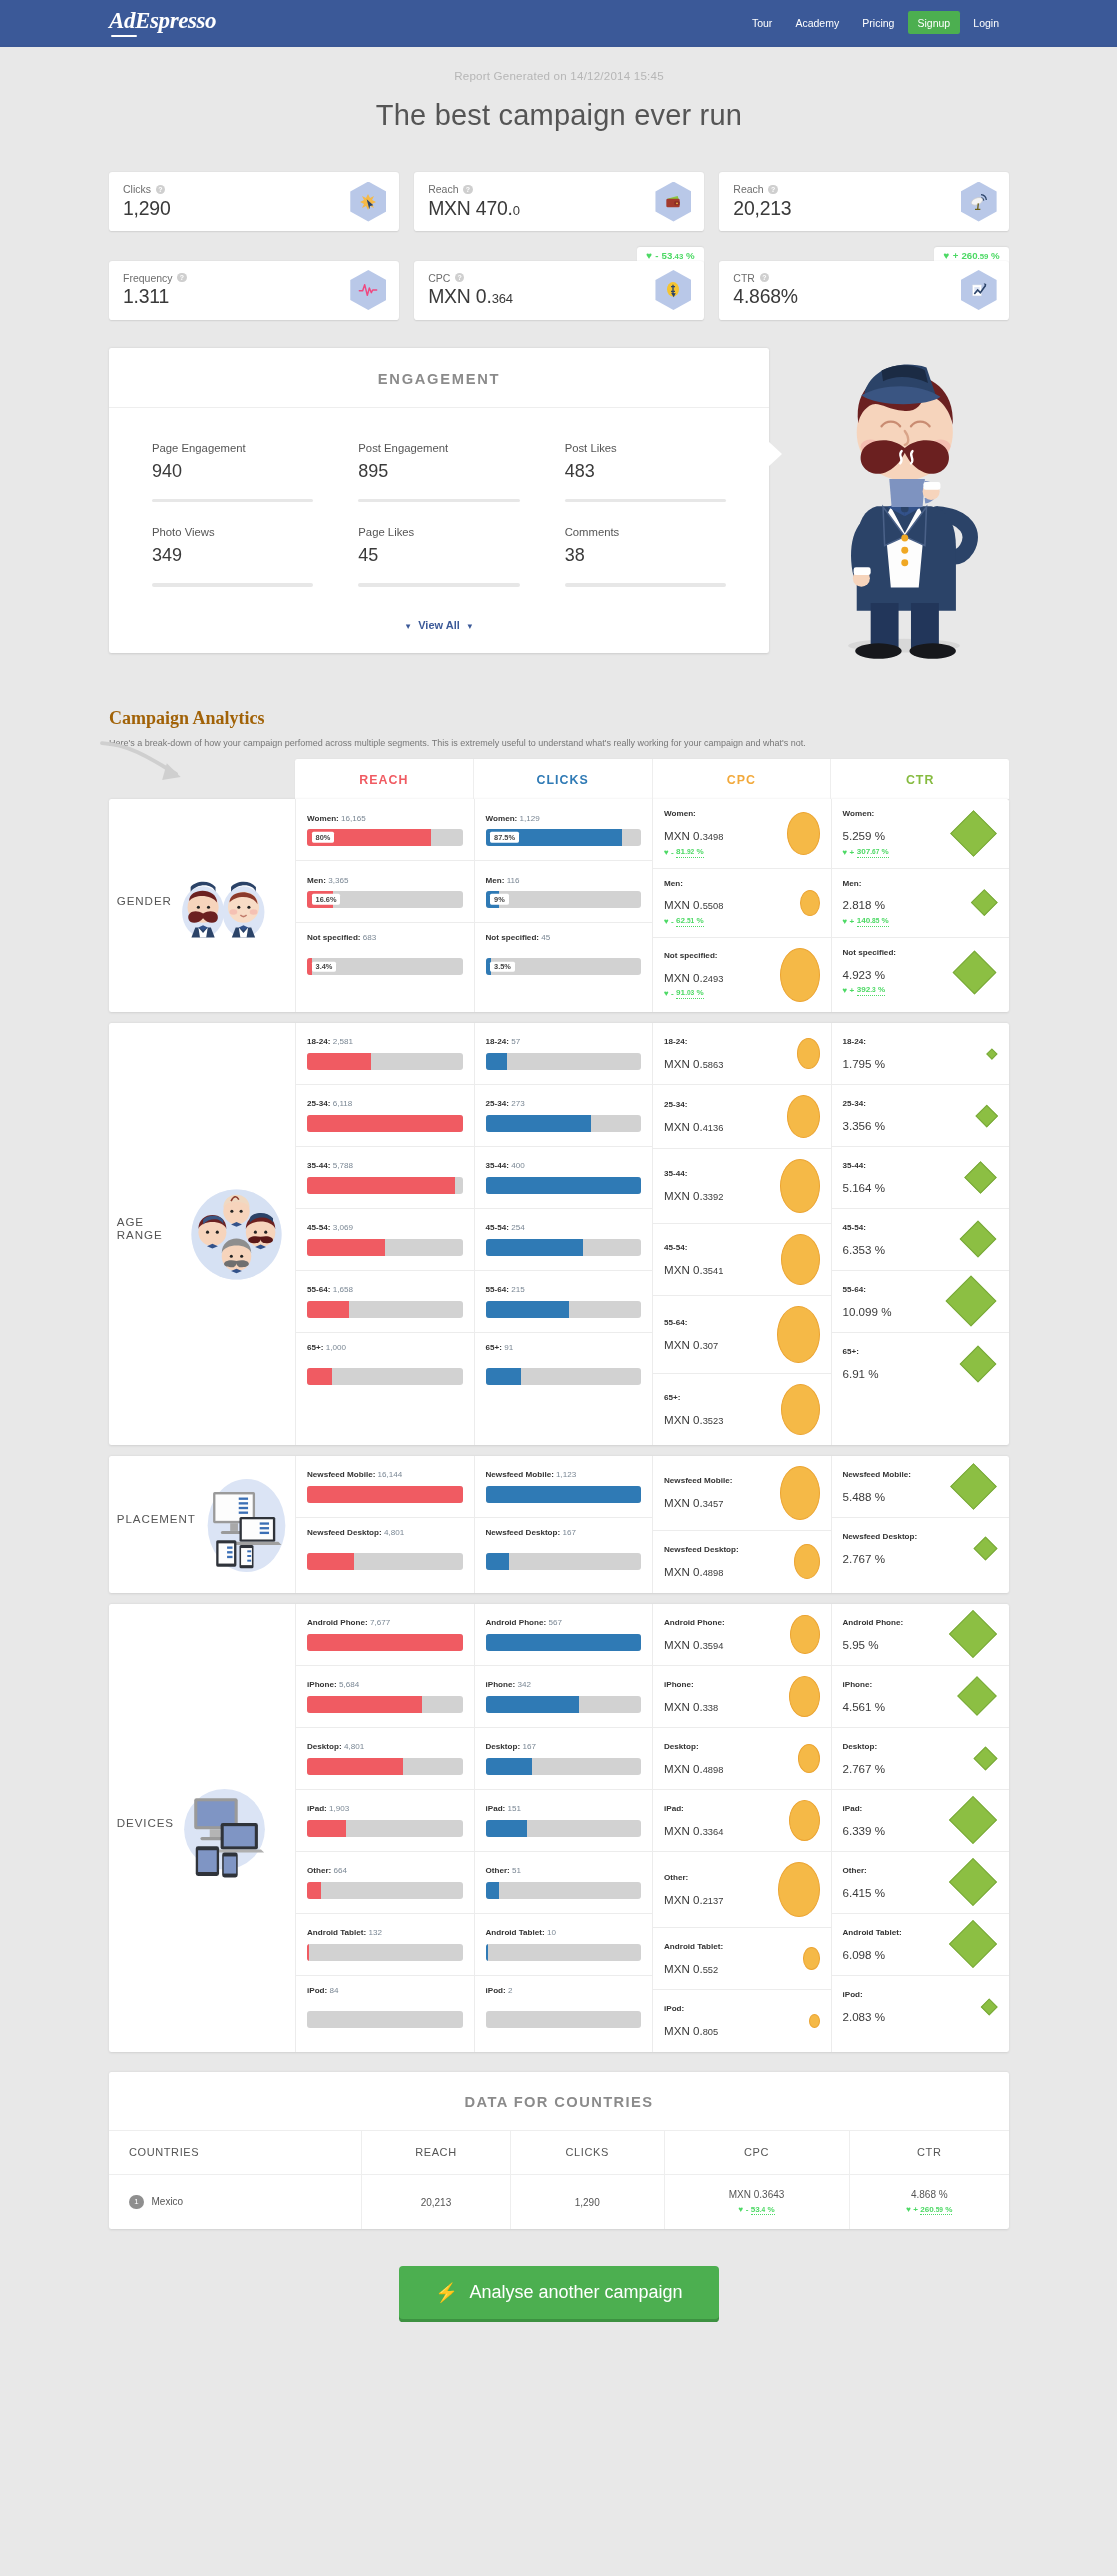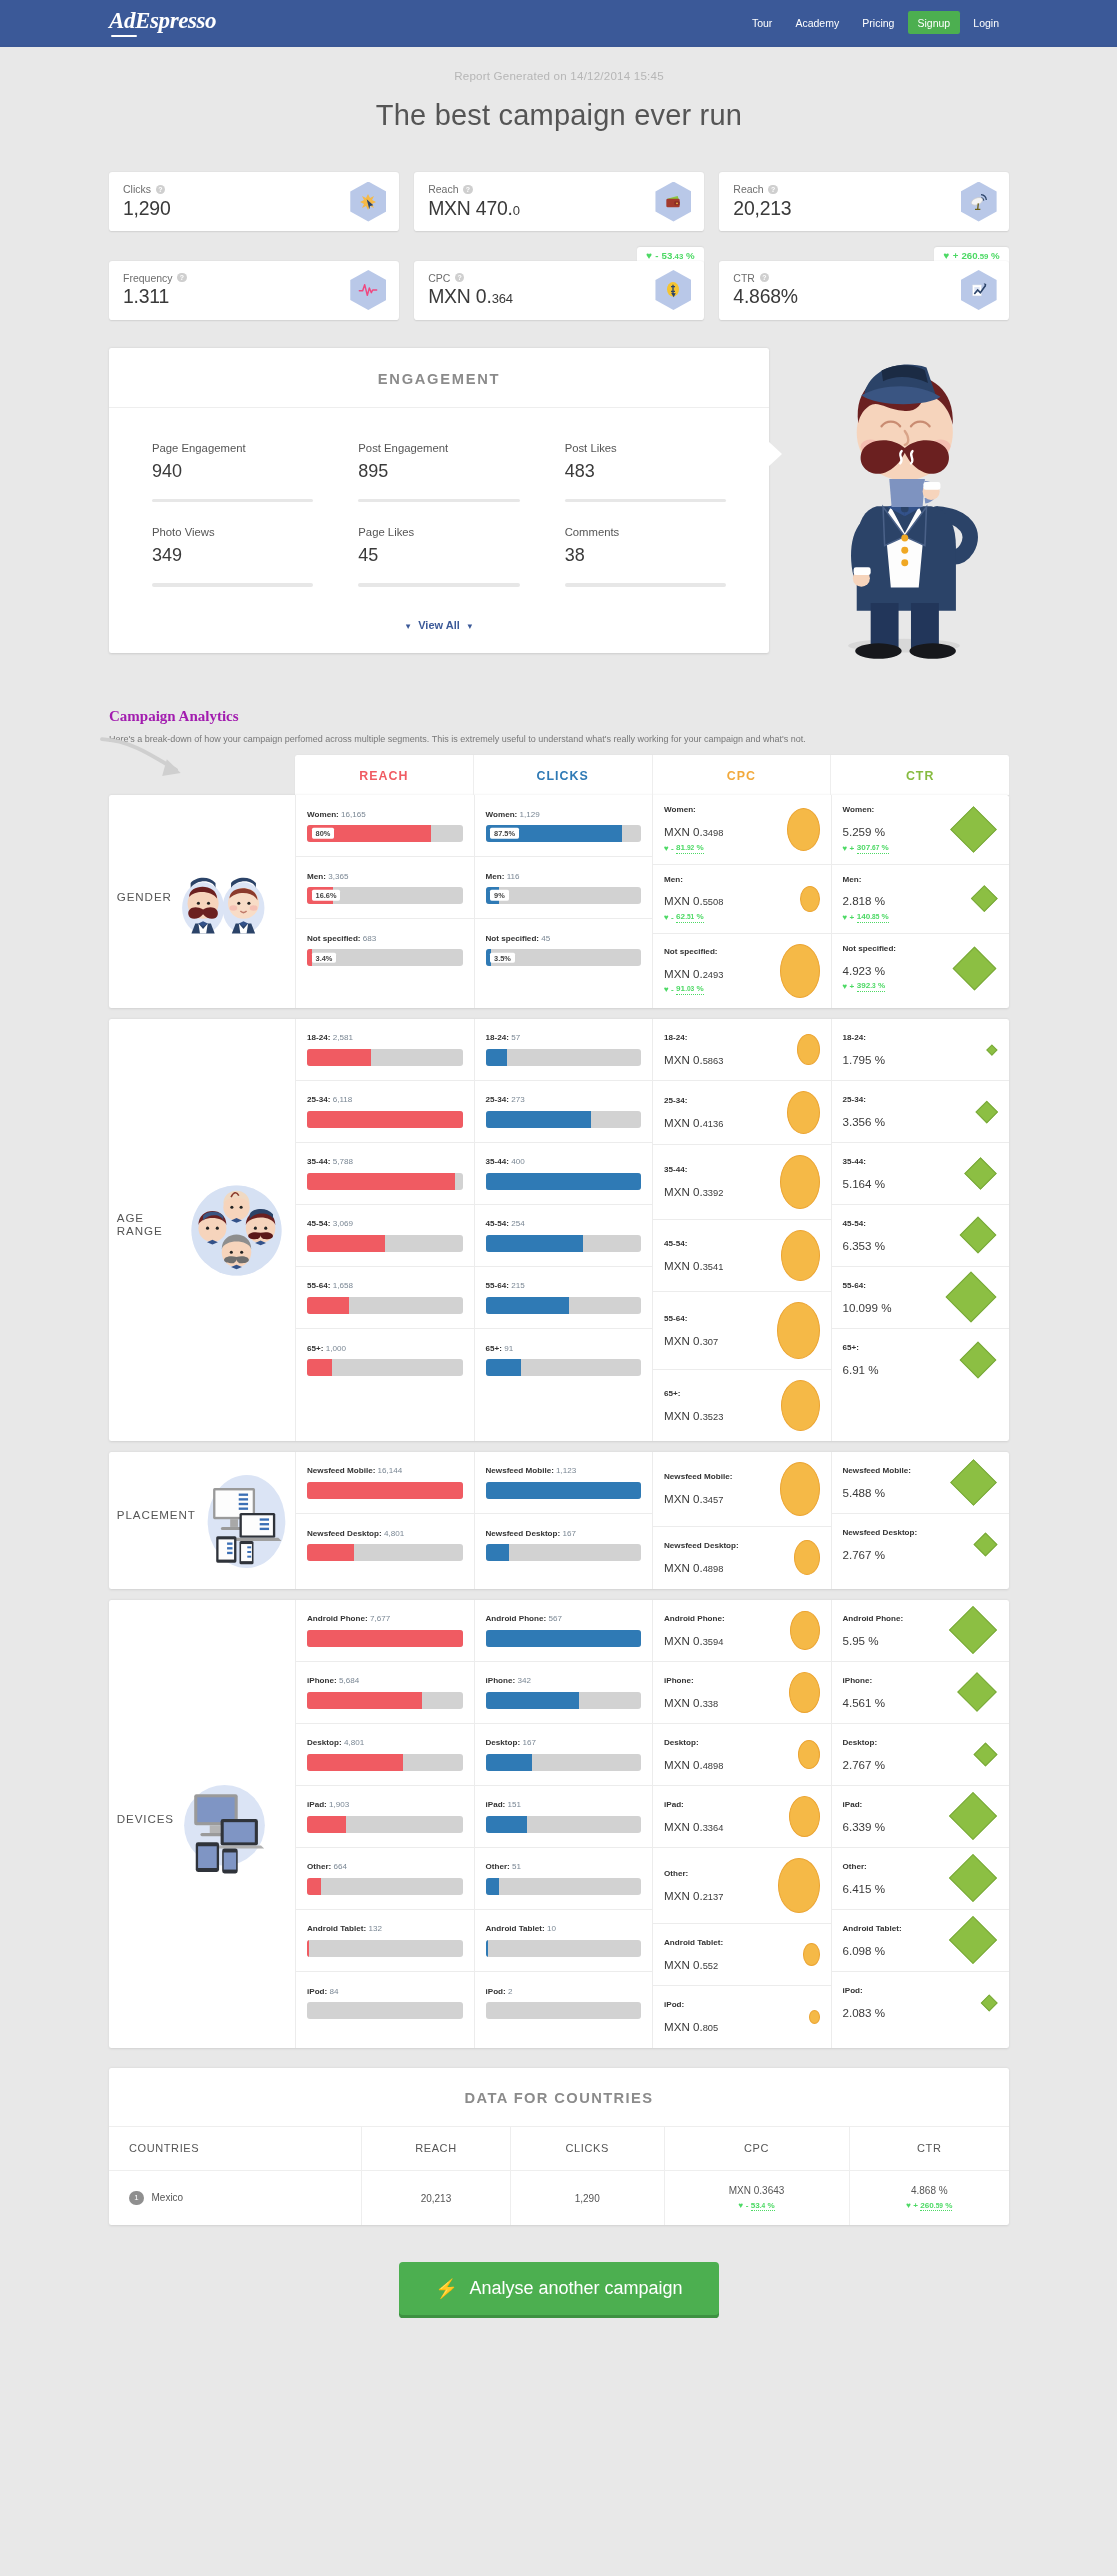--- a/index.html
+++ b/index.html
@@ -122,21 +122,21 @@
   .view-all {
     text-align: center; padding: 14px 0 22px;
     color: #3b5998; font-weight: bold; font-size: 11px;
   }
   .view-all .caret { font-size: 7.8px; color: #3b5998; margin: 0 6.2px; }
 
   .mascot { position: absolute; right: 7.8px; top: 7.8px; width: 194px; height: 310px; }
 
   
   .analytics-head { width: 900px; margin: 34px auto 0; }
-  .analytics-title { font-size: 15px; color: #a21caf; font-family: "Liberation Serif", serif; font-weight: bold; }
+  .analytics-title { font-size: 18px; color: #a16207; font-family: "Liberation Serif", serif; font-weight: bold; }
   .analytics-sub { font-size: 9px; color: #777; margin-top: 9.3px; }
 
   .arrow-svg { position: absolute; }
 
   .analytics-table { width: 900px; margin: 11px auto 0; position: relative; }
 
   .col-head-row {
     display: flex; margin-left: 186px; background: #fff;
     border-radius: 2.3px 2.3px 0 0; box-shadow: 0 0.8px 1.6px rgba(0,0,0,.07);
   }
@@ -160,21 +160,21 @@
     display: flex; flex-direction: row; align-items: center;
   }
   .seg-title { font-size: 11.6px; color: #555; letter-spacing: 0.9px; margin-bottom: 12.4px; }
   .seg-icon { width: 101px; height: 101px; }
   .seg-rows { flex: 1; display: flex; }
   .metric-col { flex: 1; border-left: 0.8px solid #ececec; }
   .metric-cell {
     border-bottom: 0.8px solid #ececec; padding: 10px 11px 10px;
     min-height: 62px; display: flex; flex-direction: column; justify-content: center;
   }
-  .metric-cell:last-child { border-bottom: none; }
+  .metric-cell:last-child { border-bottom: none; justify-content: space-between; }
   .cell-label { font-size: 8.1px; color: #333; font-weight: bold; margin-bottom: 6.2px; }
   .cell-label .num { font-weight: normal; color: #7a8794; }
 
   .bar-track { height: 17px; background: #d2d2d2; border-radius: 3px; position: relative; overflow: hidden; }
   .bar-fill { height: 100%; position: absolute; left: 0; top: 0; }
   .bar-fill.reach { background: #f05b62; }
   .bar-fill.clicks { background: #2f7ab5; }
   .bar-pct {
     position: absolute; left: 4.7px; top: 50%; transform: translateY(-50%);
     background: #fff; color: #444; font-size: 7.4px; font-weight: bold;

